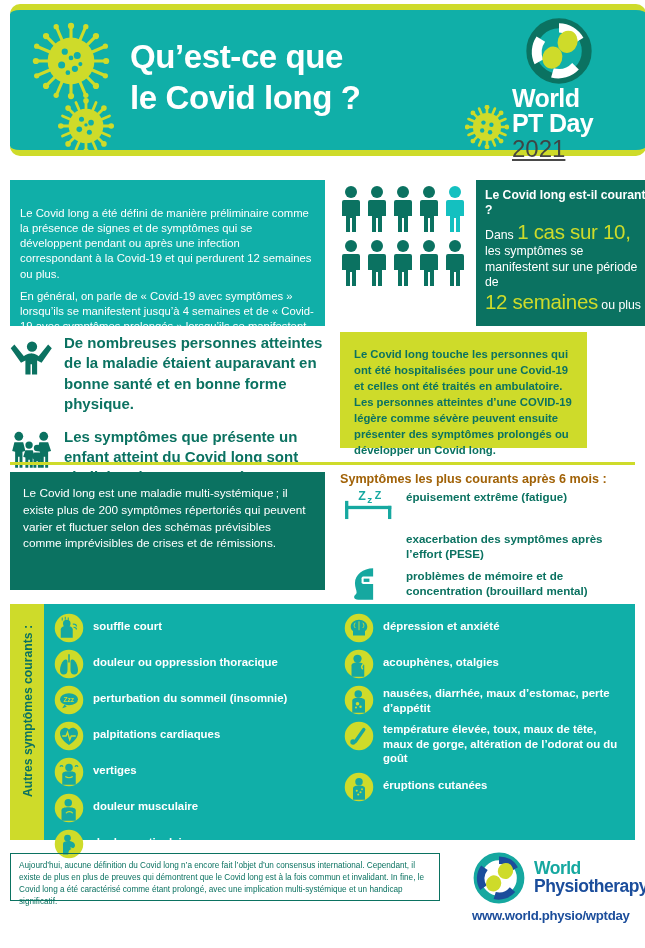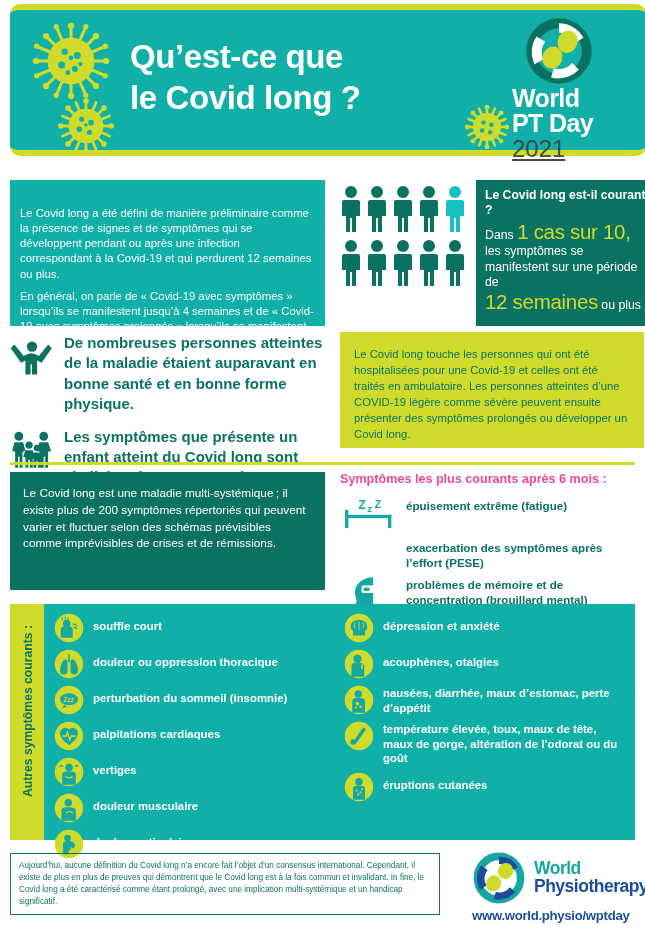--- a/index.html
+++ b/index.html
@@ -52,36 +52,36 @@
   .big { color:#CEDB2A; font-size:20.5px; line-height:1.08; letter-spacing:-0.3px; }
 
   
   .row2 { position:absolute; left:10px; top:332px; width:625px; height:122px; }
   .fact { position:relative; display:flex; gap:10px; align-items:flex-start; }
   .fact + .fact { margin-top:11px; }
   .fact .ficon { flex:0 0 44px; height:44px; }
   .fact .ftext { font-size:15px; line-height:1.36; color:#0B7261; font-weight:bold; padding-top:1px;}
   .leftfacts { position:absolute; left:0; top:0; width:316px; }
   .limebox {
-    position:absolute; left:330px; top:0px; width:304px; height:116px;
+    position:absolute; left:330px; top:0px; width:247px; height:116px;
     background:#CEDB2A; color:#0B7261; padding:14px 14px;
-    font-size:11.3px; line-height:1.42;
+    font-size:11.3px; line-height:1.42;font-weight:bold;
   }
 
   .divider { position:absolute; left:10px; top:462px; width:625px; height:3px; background:#CEDB2A; }
 
   
   .row3 { position:absolute; left:10px; top:472px; width:625px; height:122px; }
   .darkbox {
     position:absolute; left:0; top:0; width:315px; height:118px;
     background:#0B7261; color:#ffffff; padding:13px 13px;
     font-size:11.8px; line-height:1.42;
   }
   .symp6 { position:absolute; left:330px; top:0; width:295px; }
-  .symp6 h3 { font-size:12.6px; color:#ec4899; font-weight:bold; margin-bottom:9px; }
+  .symp6 h3 { font-size:12.6px; color:#a16207; font-weight:bold; }
   .symp6-item { display:flex; gap:8px; align-items:flex-start; margin-bottom:4px;}
   .symp6-item .s6icon { flex:0 0 58px; height:38px; }
   .symp6-item .s6text { font-size:11.6px; line-height:1.3; color:#0B7261; font-weight:bold; padding-top:3px; }
 
   
   .row4 { position:absolute; left:10px; top:604px; width:625px; height:236px; background:#10AFA8; }
   .vstrip {
     position:absolute; left:0; top:0; width:34px; height:236px; background:#CEDB2A;
   }
   .vstrip span {
@@ -94,21 +94,21 @@
   .sympcol { width:278px; }
   .sympcol.right { width:275px; }
   .sitem { display:flex; gap:9px; align-items:flex-start; margin-bottom:6px; }
   .sitem .cicon { flex:0 0 30px; height:30px; }
   .sitem .ctext { font-size:11.4px; line-height:1.28; color:#ffffff; font-weight:bold; padding-top:6px; }
   .sitem.two .ctext { padding-top:1px; }
 
   
   .footer { position:absolute; left:10px; top:853px; width:625px; height:70px; }
   .noteb {
-    position:absolute; left:0; top:0; width:430px; height:62px;
+    position:absolute; left:0; top:0; width:430px; height:48px;
     border:1.5px solid #0B7261; color:#0B7261;
     padding:6px 8px; font-size:8.2px; line-height:1.46;
   }
   .wplogo { position:absolute; left:462px; top:-2px; width:180px; }
   .wplogo-top { display:flex; align-items:center; gap:8px; }
   .wp-mark { flex:0 0 54px; height:54px; }
   .wp-name { color:#16A8A0; font-weight:bold; font-size:17.5px; line-height:1.02; letter-spacing:-0.5px; }
   .wp-name .b2 { color:#1B4D9B; }
   .wp-url { color:#1B4D9B; font-weight:bold; font-size:13.2px; margin-top:3px; letter-spacing:-0.3px;}
 </style>

